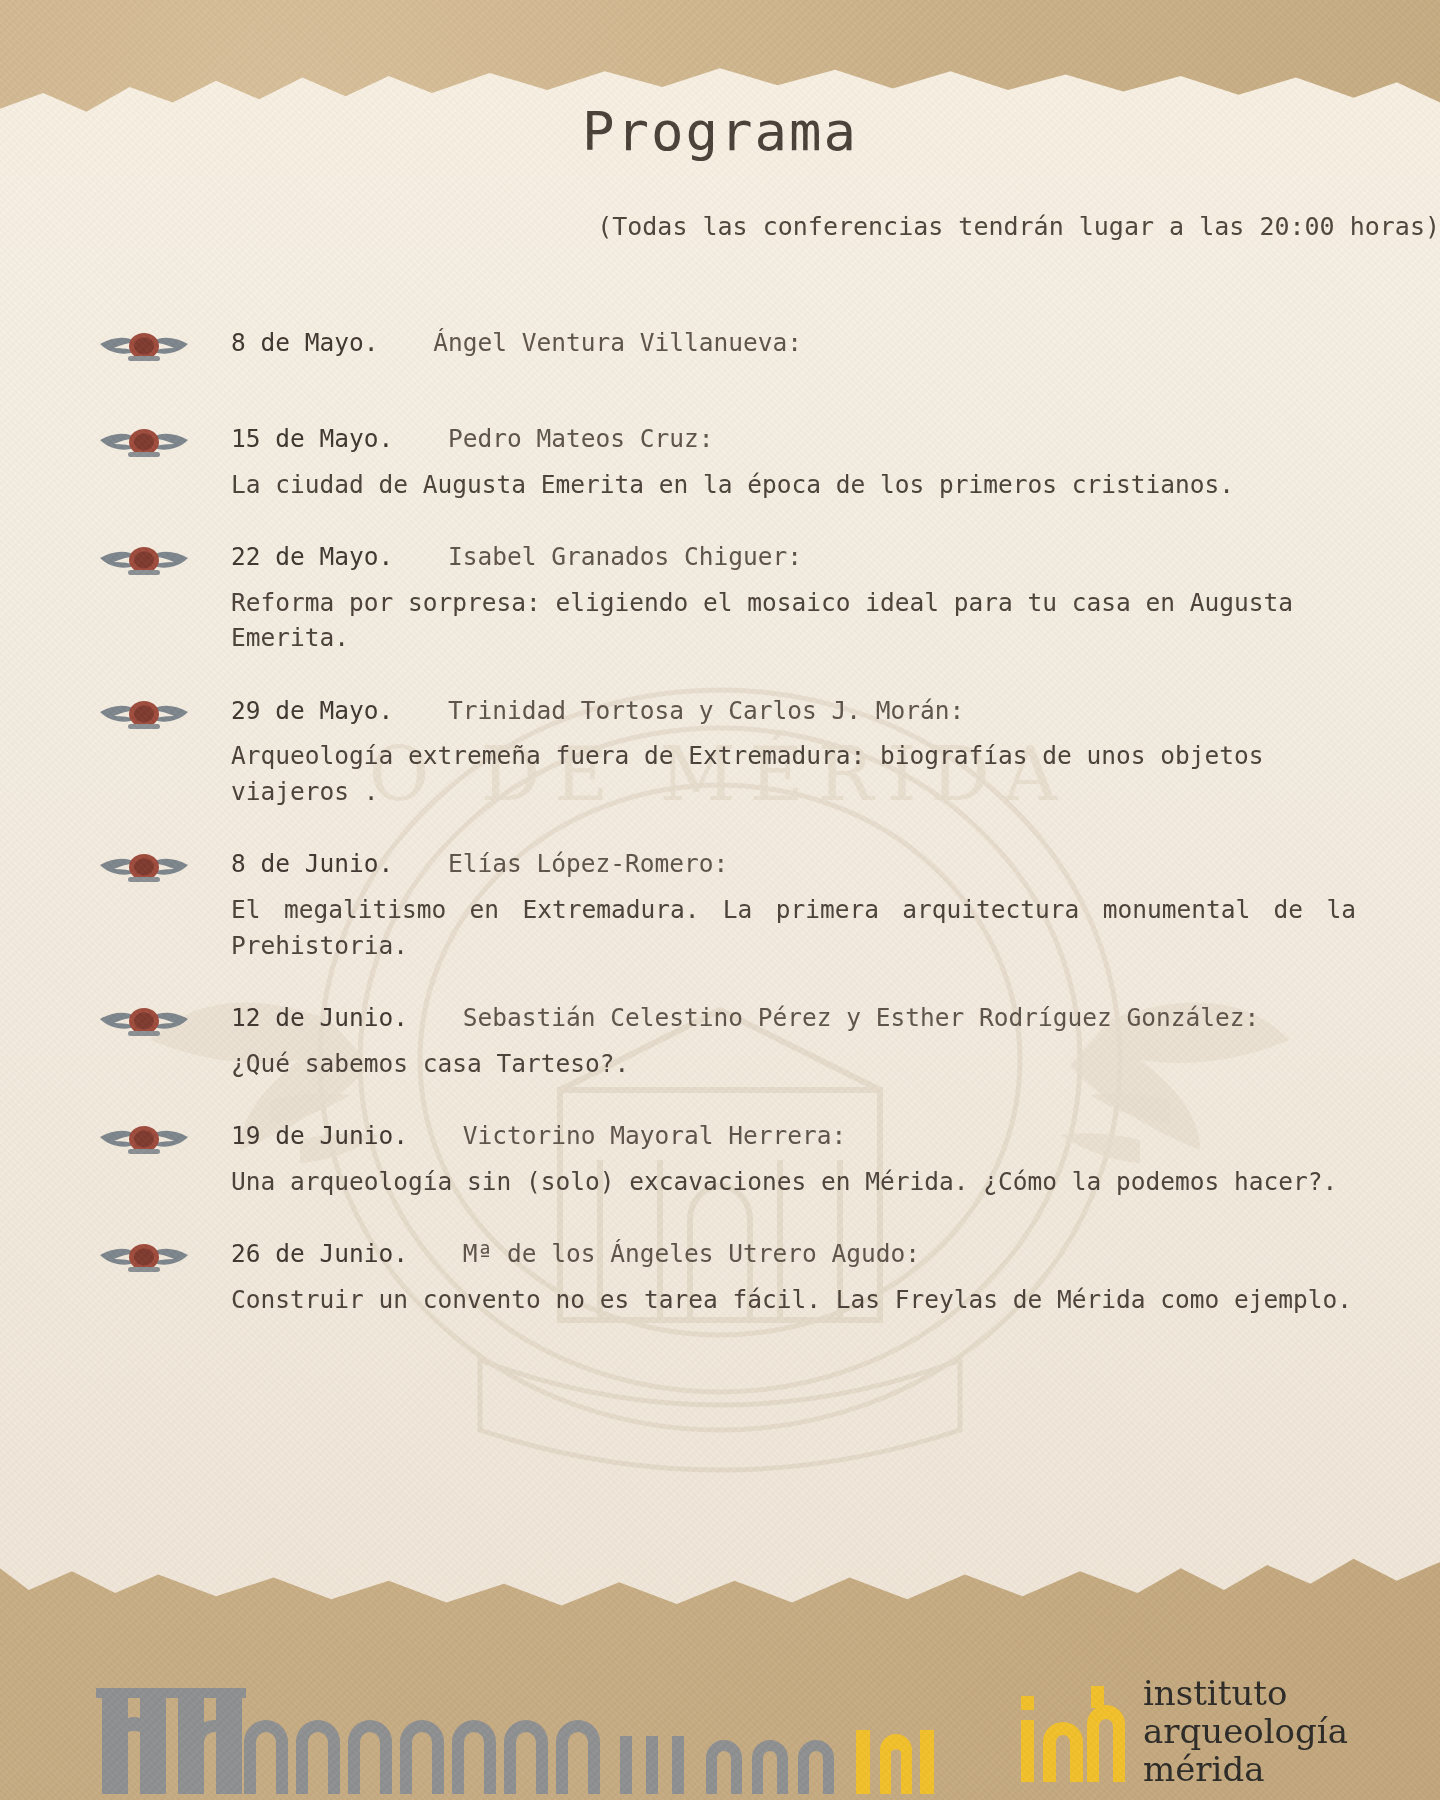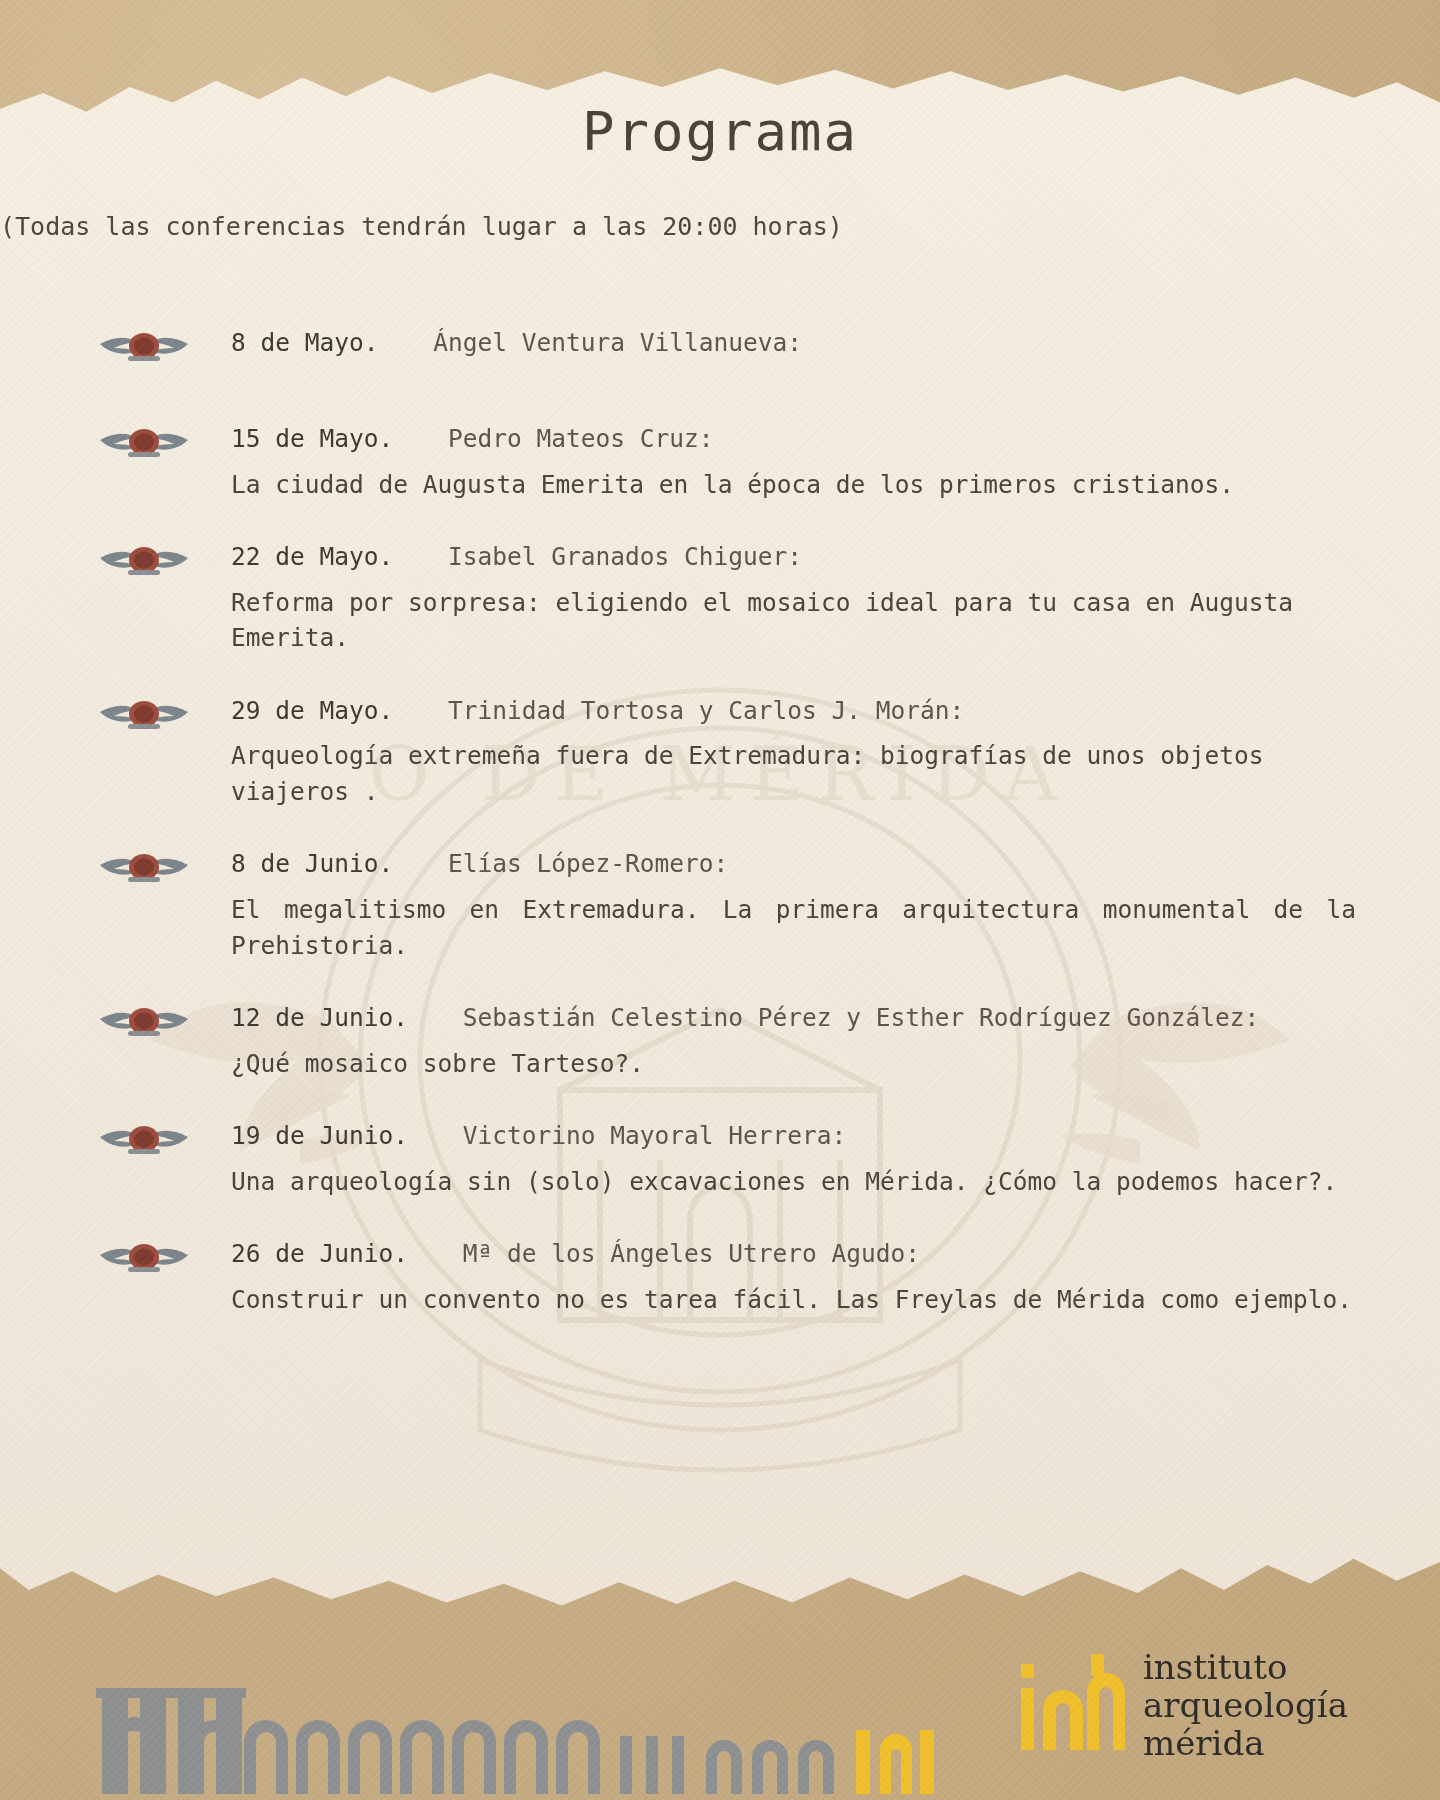--- a/index.html
+++ b/index.html
@@ -89,21 +89,21 @@
     font-size: 54px;
     letter-spacing: 2px;
     color: #4a4038;
     font-weight: 400;
   }
   .subtitle {
     position: absolute;
     top: 212px;
     left: 0;
     width: 100%;
-    text-align: left;
+    text-align: right;
     font-size: 25px;
     color: #4e443b;
   }
 
   
   .program {
     position: absolute;
     top: 328px;
     left: 86px;
     width: 1270px;
@@ -157,23 +157,23 @@
   .footer-arches {
     position: absolute;
     left: 96px;
     bottom: 6px;
     width: 850px;
     height: 120px;
   }
   .footer-logo {
     position: absolute;
     right: 92px;
-    bottom: 38px;
+    bottom: 12px;
     display: flex;
-    align-items: flex-start;
+    align-items: flex-end;
     gap: 18px;
   }
   .logo-mark {
     width: 108px;
     height: 108px;
   }
   .logo-text {
     font-family: "DejaVu Serif", serif;
     font-size: 34px;
     line-height: 1.12;
@@ -320,21 +320,21 @@
           <path d="M90 14 C76 6 62 6 54 12 C62 13 70 15 76 18 C68 18 60 19 54 21 C64 26 80 24 90 14 Z"></path>
         </g>
         <ellipse cx="46" cy="16" rx="15" ry="13" fill="#9e4b3c"></ellipse>
         <ellipse cx="46" cy="16" rx="10" ry="8.5" fill="#7e3a2e"></ellipse>
         <rect x="30" y="26" width="32" height="5" rx="2.5" fill="#8a8f93"></rect>
       </svg>
       <div class="entry-head">
         <span class="entry-date">12 de Junio.</span>
         <span class="entry-speaker">Sebastián Celestino Pérez y Esther Rodríguez González:</span>
       </div>
-      <div class="entry-body">¿Qué mosaico sobre Tarteso?.</div>
+      <div class="entry-body">¿Qué sabemos casa Tarteso?.</div>
     </div>
 
     <div class="entry">
       <svg class="bullet" viewBox="0 0 92 34">
         <g fill="#7d858c">
           <path d="M2 14 C16 6 30 6 38 12 C30 13 22 15 16 18 C24 18 32 19 38 21 C28 26 12 24 2 14 Z"></path>
           <path d="M90 14 C76 6 62 6 54 12 C62 13 70 15 76 18 C68 18 60 19 54 21 C64 26 80 24 90 14 Z"></path>
         </g>
         <ellipse cx="46" cy="16" rx="15" ry="13" fill="#9e4b3c"></ellipse>
         <ellipse cx="46" cy="16" rx="10" ry="8.5" fill="#7e3a2e"></ellipse>

